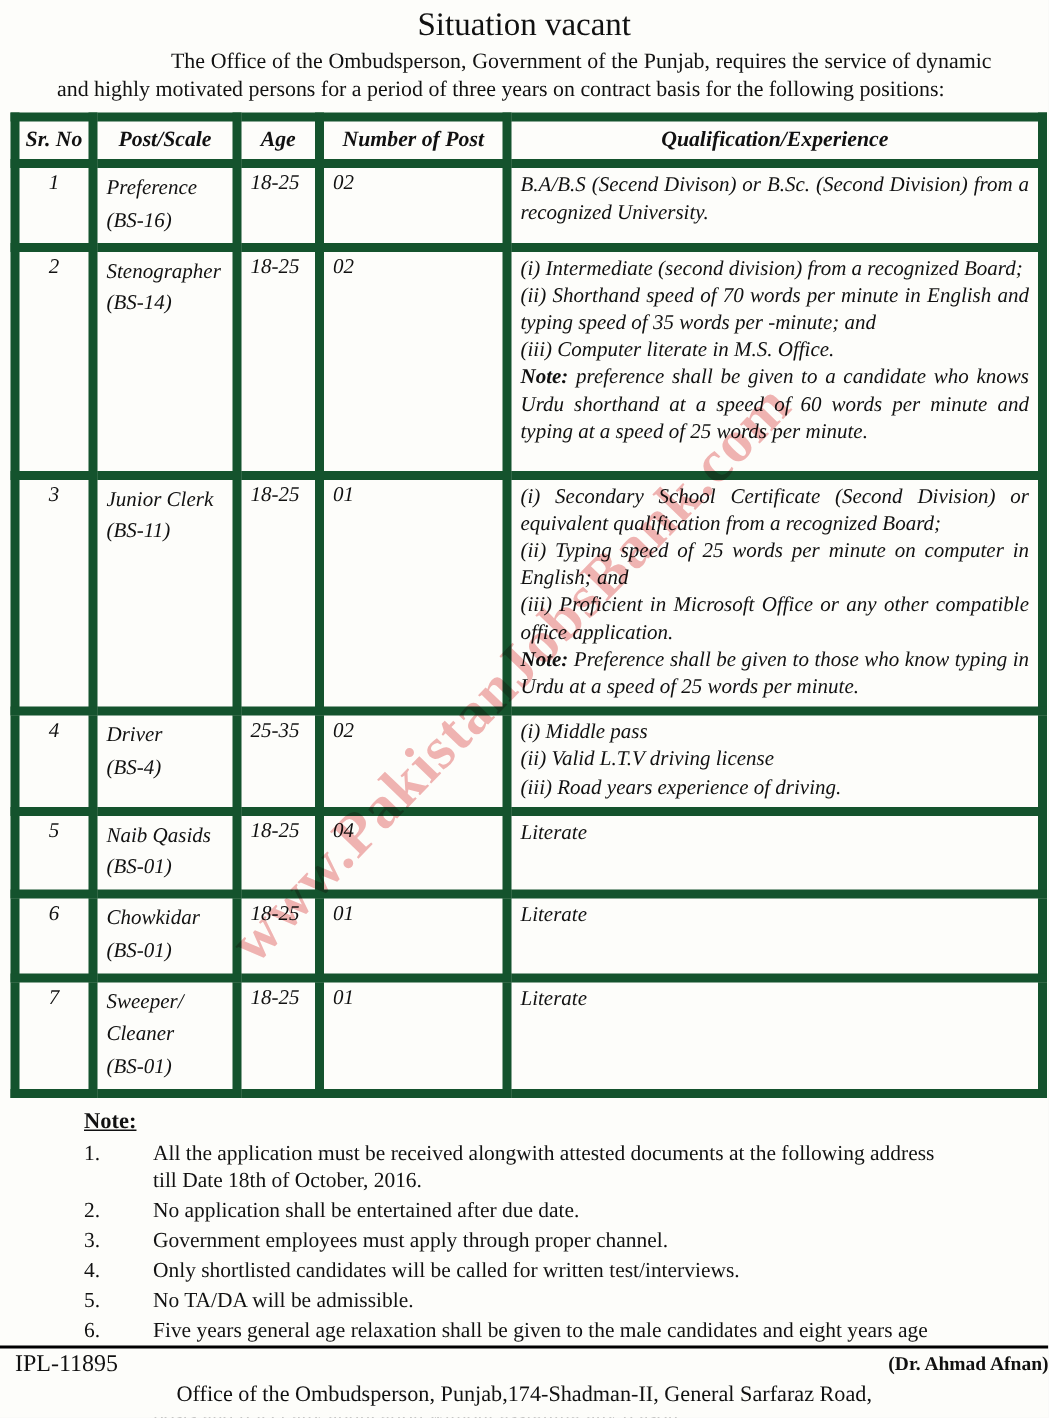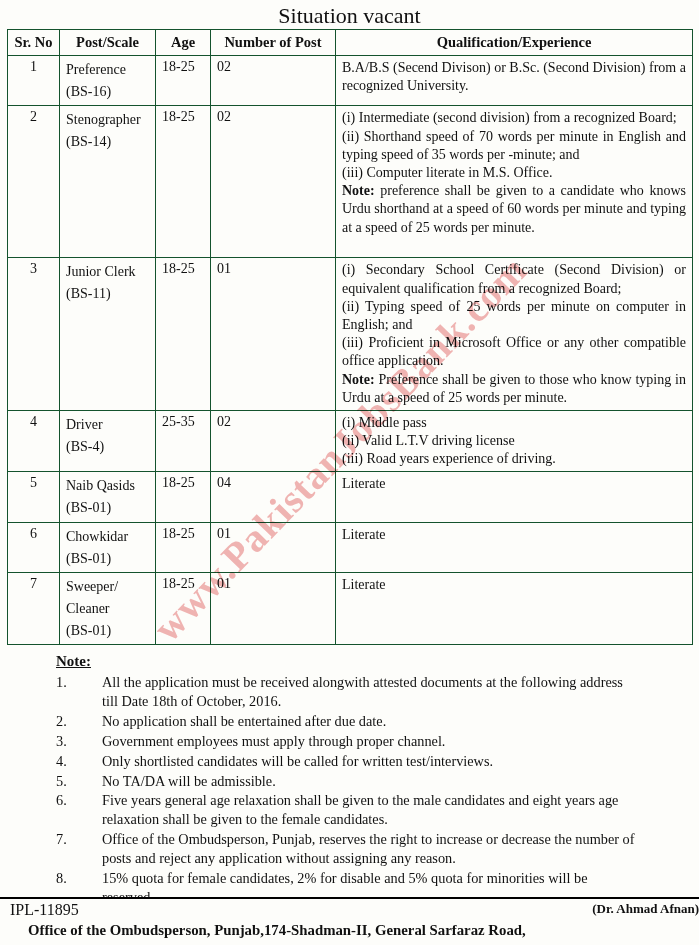--- a/index.html
+++ b/index.html
@@ -28,21 +28,22 @@
     text-indent:76px;
     text-align:justify;
   }
   table.jobs {
     border-collapse:collapse;
     margin:0 7px;
     width:685px;
     table-layout:fixed;
   }
   table.jobs th, table.jobs td {
-    border:1px solid #14532d;
+    border:6px solid #14532d;
+    font-style:italic;
   }
   table.jobs th {
     font-size:14.5px;
     font-weight:bold;
     padding:4px 2px;
     text-align:center;
   }
   table.jobs td {
     font-size:14px;
     vertical-align:top;
@@ -110,25 +111,24 @@
     font-size:13px;
     line-height:1.25;
   }
   .designation {
     text-align:center;
     font-weight:bold;
     font-size:14.5px;
     line-height:1.25;
   }
   .address {
-    text-align:left;
-    font-weight:bold;
+    text-align:center;
+    font-weight:normal;
     font-size:14.8px;
     line-height:1.35;
-    padding-left:28px;
   }
   .watermark {
     position:absolute;
     left:50px; top:425px;
     width:580px;
     text-align:center;
     transform:rotate(-46deg);
     transform-origin:center center;
     font-size:40px;
     font-weight:bold;
@@ -139,20 +139,21 @@
     white-space:nowrap;
   }
 </style>
 </head>
 <body>
 
 <div class="page">
 
   <div class="title">Situation vacant</div>
 
+  <div class="intro">The Office of the Ombudsperson, Government of the Punjab, requires the service of dynamic and highly motivated persons for a period of three years on contract basis for the following positions:</div>
 
   <table class="jobs">
     <colgroup>
       <col style="width:52px">
       <col style="width:96px">
       <col style="width:55px">
       <col style="width:125px">
       <col style="width:357px">
     </colgroup>
     <thead>

